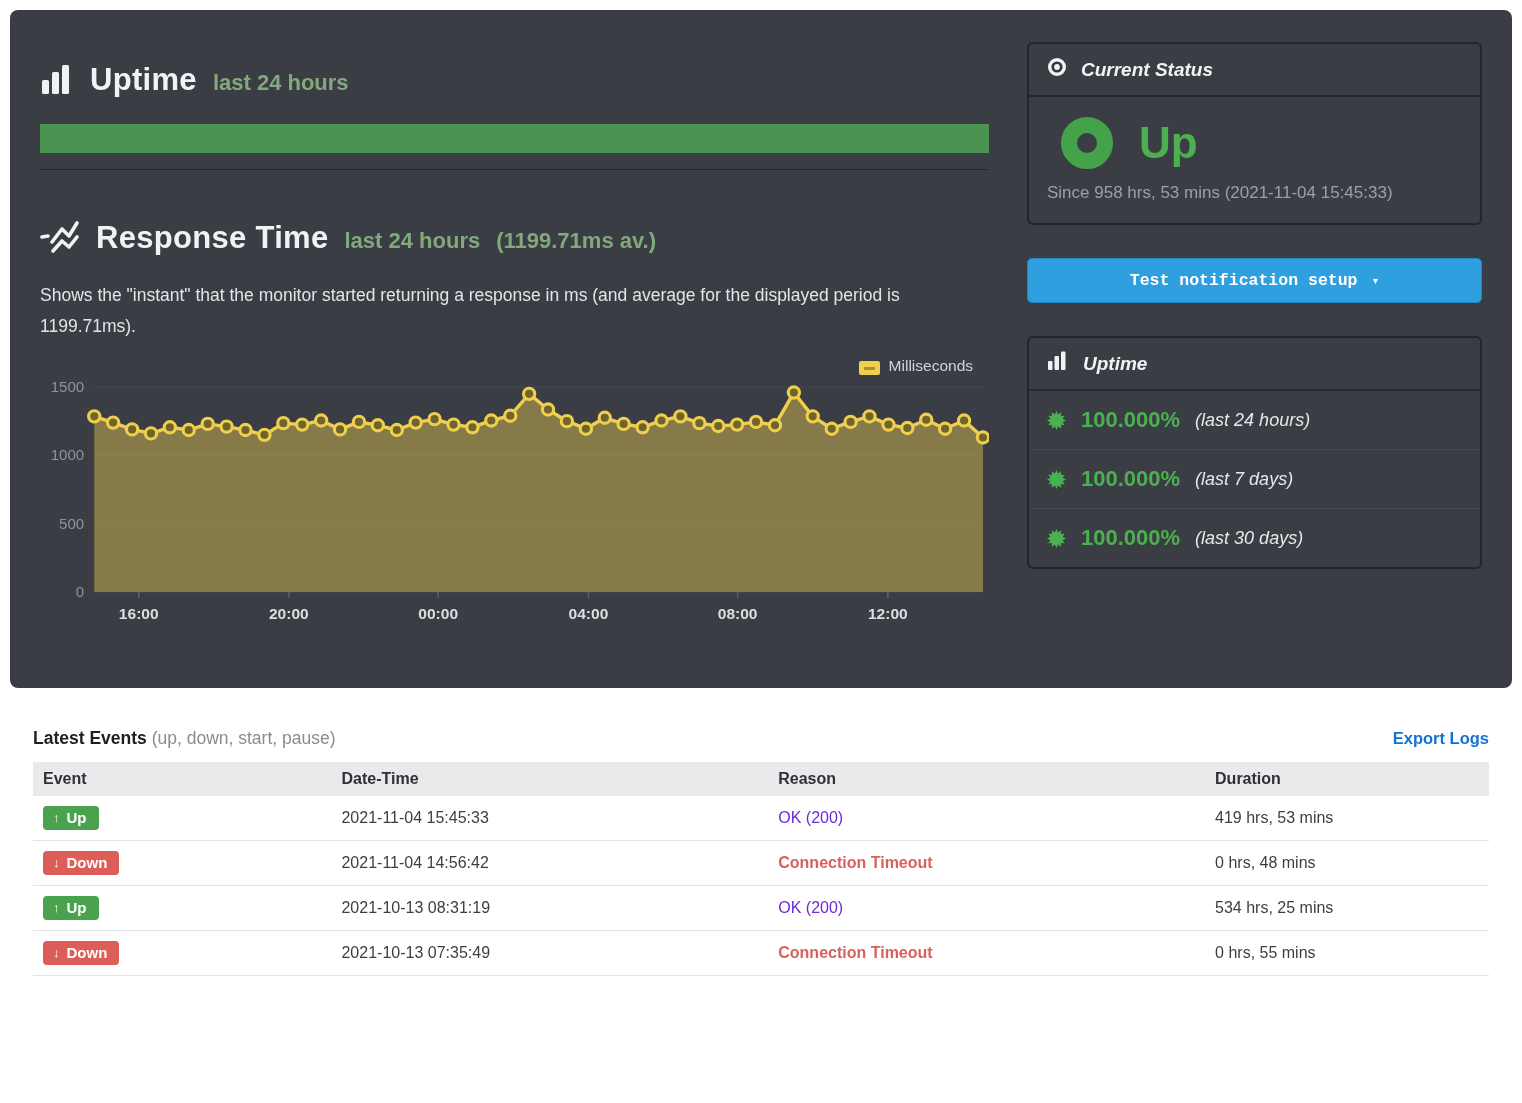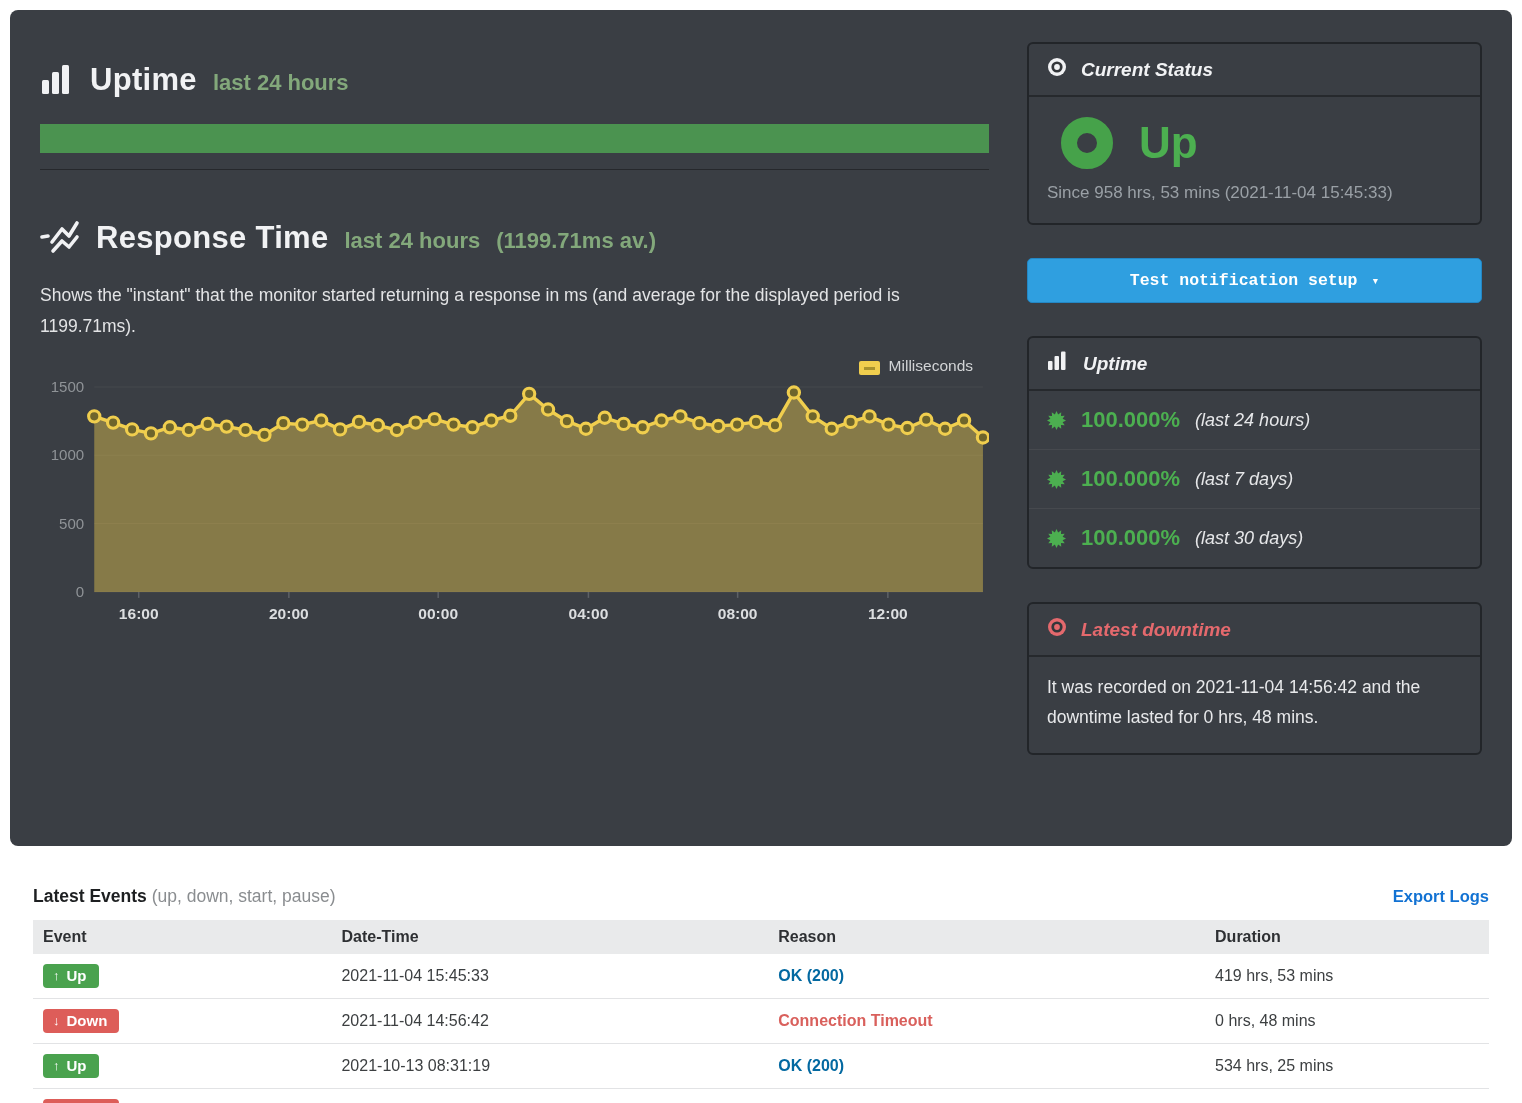--- a/index.html
+++ b/index.html
@@ -59,21 +59,21 @@
   .events-table th { background: #e9eaeb; text-align: left; padding: 8px 10px; color: #2e3033; font-weight: bold; }
   .events-table th:nth-child(1) { width: 20.5%; }
   .events-table th:nth-child(2) { width: 30%; }
   .events-table th:nth-child(3) { width: 30%; }
   .events-table th:nth-child(4) { width: 19.5%; }
   .events-table td { padding: 10px; border-bottom: 1px solid #e2e3e5; color: #3c3f41; }
   .badge { display: inline-flex; align-items: center; gap: 7px; padding: 3px 12px 4px 10px; border-radius: 4px; color: #fff; font-weight: bold; font-size: 15px; }
   .badge[data-type="up"] { background: #4aa24e; }
   .badge[data-type="down"] { background: #dd5d59; }
   .badge .arrow { font-size: 13px; }
-  td.reason[data-type="up"] { color: #0369a1; font-weight: bold; }
+  td.reason[data-type="up"] { color: #6d28d9; font-weight: normal; }
   td.reason[data-type="down"] { color: #d9605c; font-weight: bold; }
 </style>
 </head>
 <body>
 
 <div class="dark-panel">
   <div class="left-col">
 
     <div class="section-title">
       <span class="ttl-icon">
@@ -249,33 +249,20 @@
       <svg width="19" height="19" viewBox="0 0 18 18">
                 <polygon fill="#4caf50" points="18,9 14.8,10.55 16.79,13.5 13.24,13.24 13.5,16.79 10.55,14.8 9,18 7.45,14.8 4.5,16.79 4.76,13.24 1.21,13.5 3.2,10.55 0,9 3.2,7.45 1.21,4.5 4.76,4.76 4.5,1.21 7.45,3.2 9,0 10.55,3.2 13.5,1.21 13.24,4.76 16.79,4.5 14.8,7.45"></polygon>
               </svg>
     </span>
     <span class="uptime-value">100.000%</span>
     <span class="uptime-period">(last 30 days)</span>
   </div>
 </div>
     </div>
 
-    <div class="card">
-      <div class="card-header red">
-        <span>
-          <svg width="20" height="20" viewBox="0 0 20 20">
-              <circle cx="10" cy="10" r="9" fill="#e4696d"></circle>
-              <circle cx="10" cy="10" r="5.6" fill="#33363a"></circle>
-              <circle cx="10" cy="10" r="2.9" fill="#e4696d"></circle>
-            </svg>
-        </span>
-        <span>Latest downtime</span>
-      </div>
-      <div class="downtime-body">It was recorded on 2021-11-04 14:56:42 and the downtime lasted for 0 hrs, 48 mins.</div>
-    </div>
 
   </div>
 </div>
 
 <div class="events">
   <div class="events-head">
     <div class="events-title">
       <b>Latest Events</b>
       <span class="muted">(up, down, start, pause)</span>
     </div>

